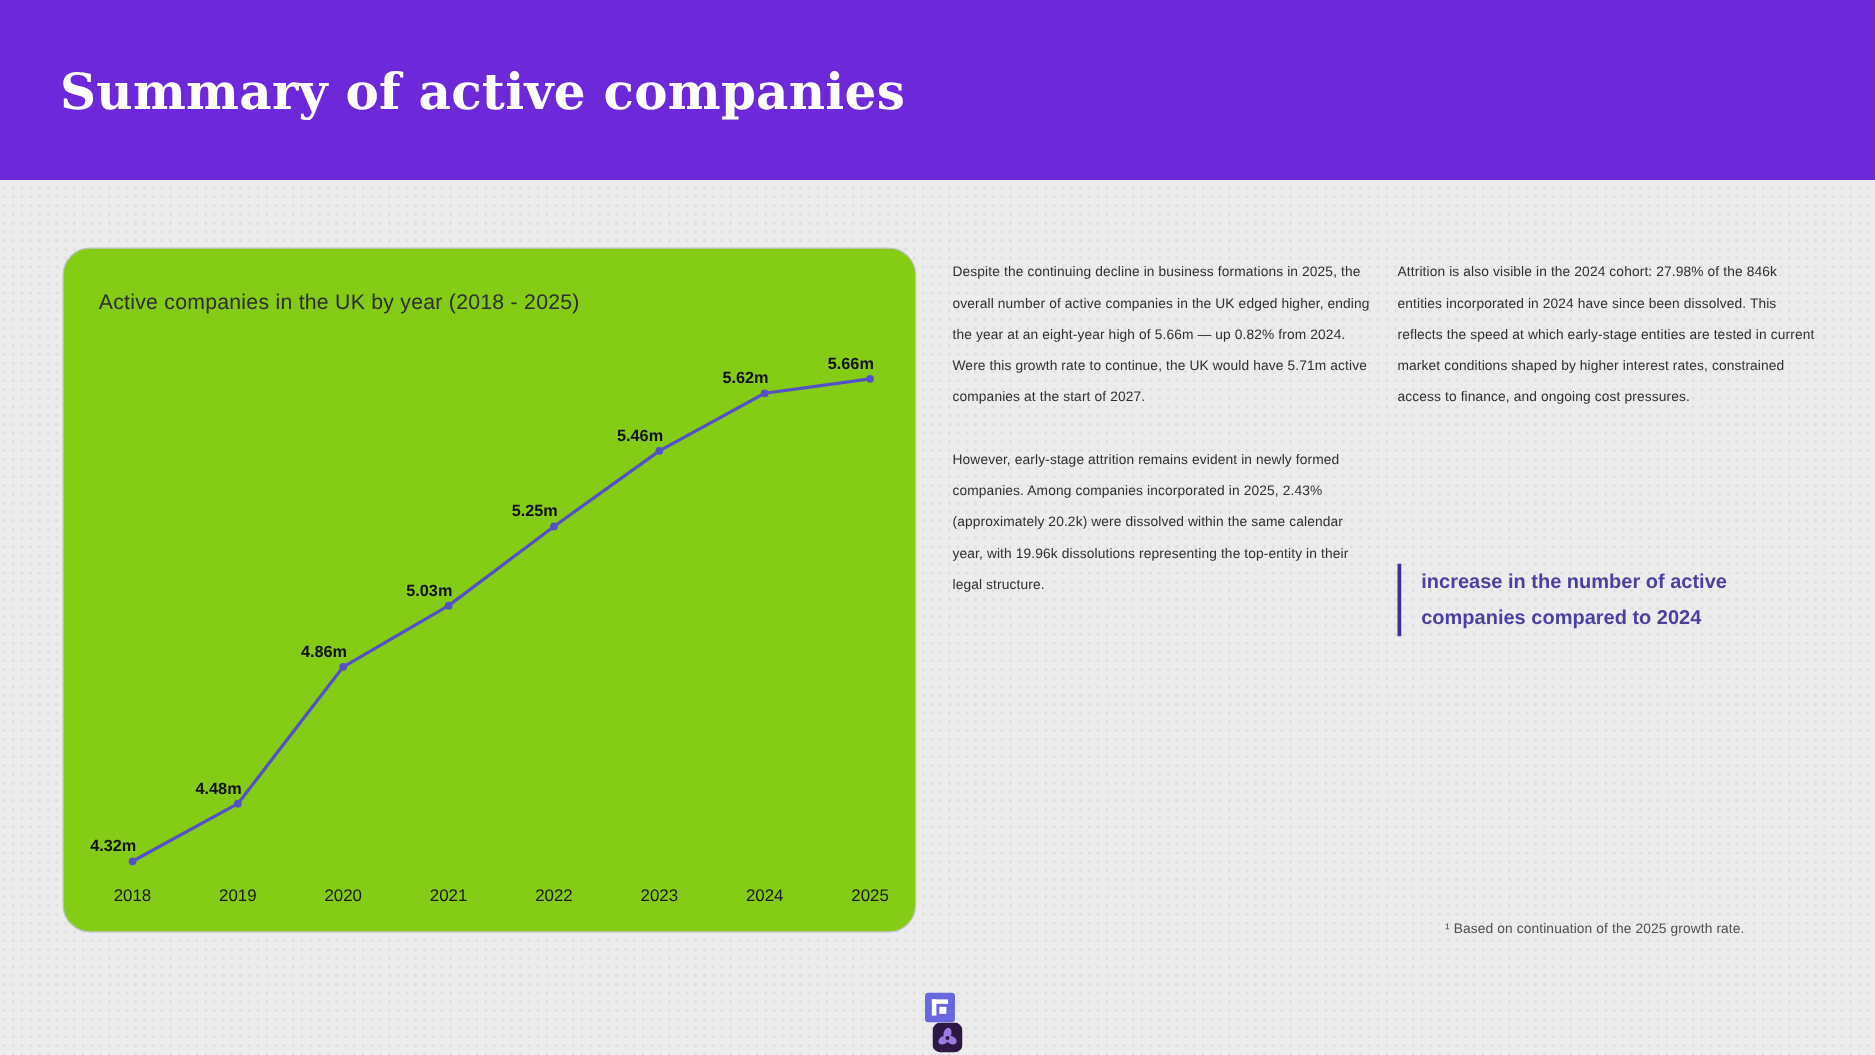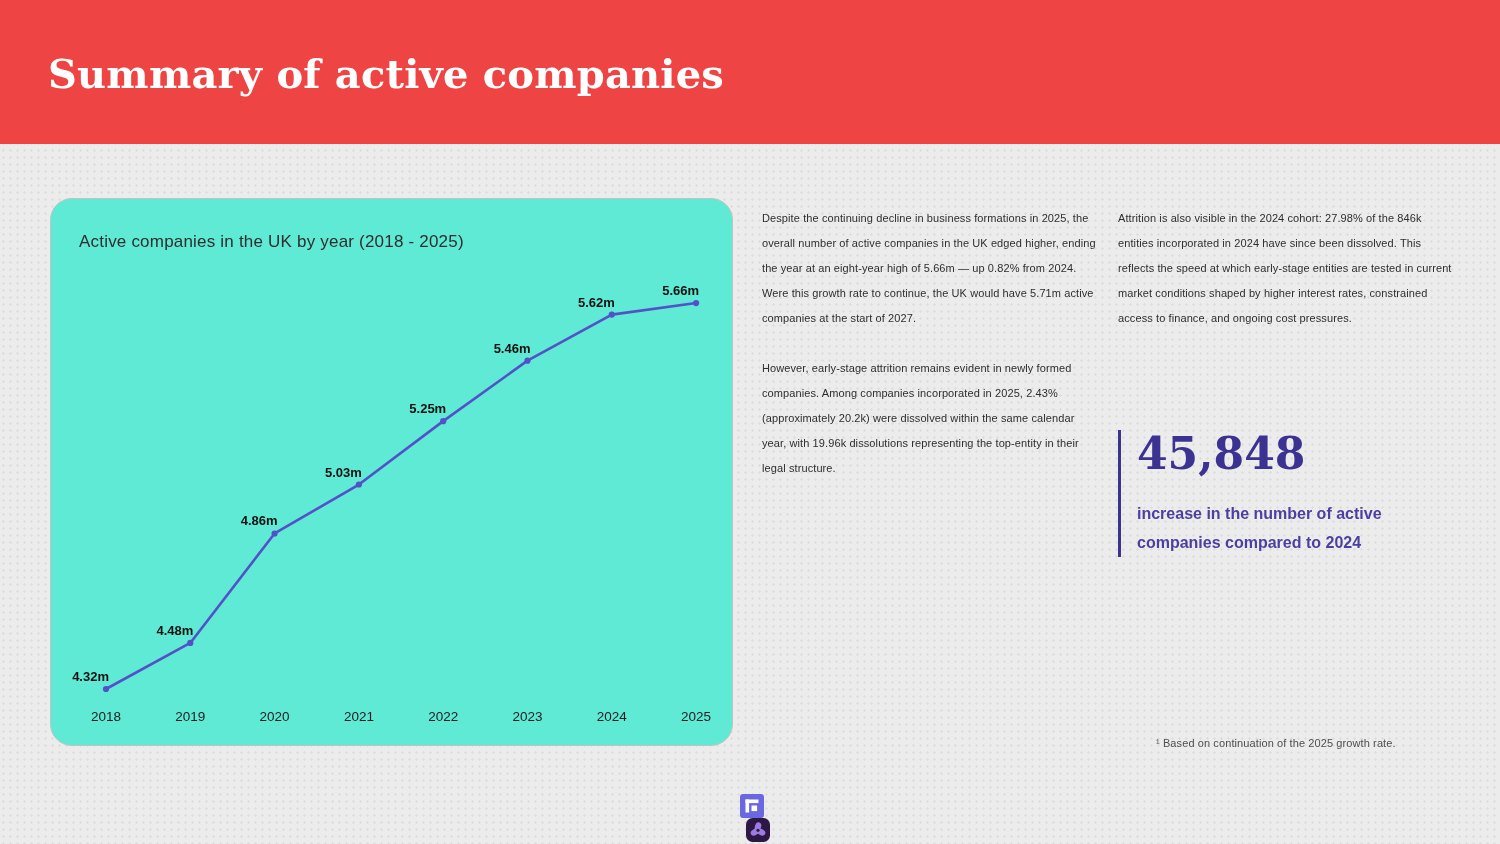--- a/index.html
+++ b/index.html
@@ -8,34 +8,34 @@
     font-family:"Liberation Sans", sans-serif;
     background-color:#ececec;
     background-image: radial-gradient(#dedede 1px, rgba(0,0,0,0) 1.2px);
     background-size:7px 7px;
     overflow:hidden;
     position:relative;
     color:#2e2e2e;
   }
   .header {
     position:absolute; left:0; top:0; width:1500px; height:144px;
-    background:#ef4444;
+    background:#6d28d9;
   }
   .header h1 {
     font-family:"DejaVu Serif", serif;
     font-weight:700;
     font-size:40px;
     color:#ffffff;
     padding:50px 0 0 48px;
     letter-spacing:0.2px;
   }
   .chart-card {
     position:absolute; left:50px; top:198px;
     width:683px; height:548px;
-    background:#5eead4;
+    background:#84cc16;
     border:1.5px solid #c2c2c2;
     border-radius:22px;
   }
   .chart-title {
     position:absolute; left:28px; top:33px;
     font-size:17px; color:#2e2e2e; letter-spacing:0.2px;
   }
   .chart-svg { position:absolute; left:0; top:0; width:683px; height:548px; }
 
   .col { position:absolute; top:206px; width:336px; }
@@ -122,21 +122,20 @@
   <p>Despite the continuing decline in business formations in 2025, the overall number of active companies in the UK edged higher, ending the year at an eight-year high of 5.66m — up 0.82% from 2024. Were this growth rate to continue, the UK would have 5.71m active companies at the start of 2027.</p>
   <p>However, early-stage attrition remains evident in newly formed companies. Among companies incorporated in 2025, 2.43% (approximately 20.2k) were dissolved within the same calendar year, with 19.96k dissolutions representing the top-entity in their legal structure.</p>
 </div>
 
 <div class="col col-2">
   <p>Attrition is also visible in the 2024 cohort: 27.98% of the 846k entities incorporated in 2024 have since been dissolved. This reflects the speed at which early-stage entities are tested in current market conditions shaped by higher interest rates, constrained access to finance, and ongoing cost pressures.</p>
 </div>
 
 <div class="stats">
   <div class="stat">
-    <div class="stat-value">45,848</div>
     <div class="stat-label">increase in the number of active companies compared to 2024</div>
   </div>
 </div>
 
 <div class="footnote">¹ Based on continuation of the 2025 growth rate.</div>
 
 <div class="footer">
   <svg class="logo" viewBox="0 0 24 24">
     <rect x="0" y="0" width="24" height="24" rx="3" fill="#6a68e0"></rect>
     <rect x="5.5" y="5.5" width="3.6" height="13" fill="#ffffff"></rect>

